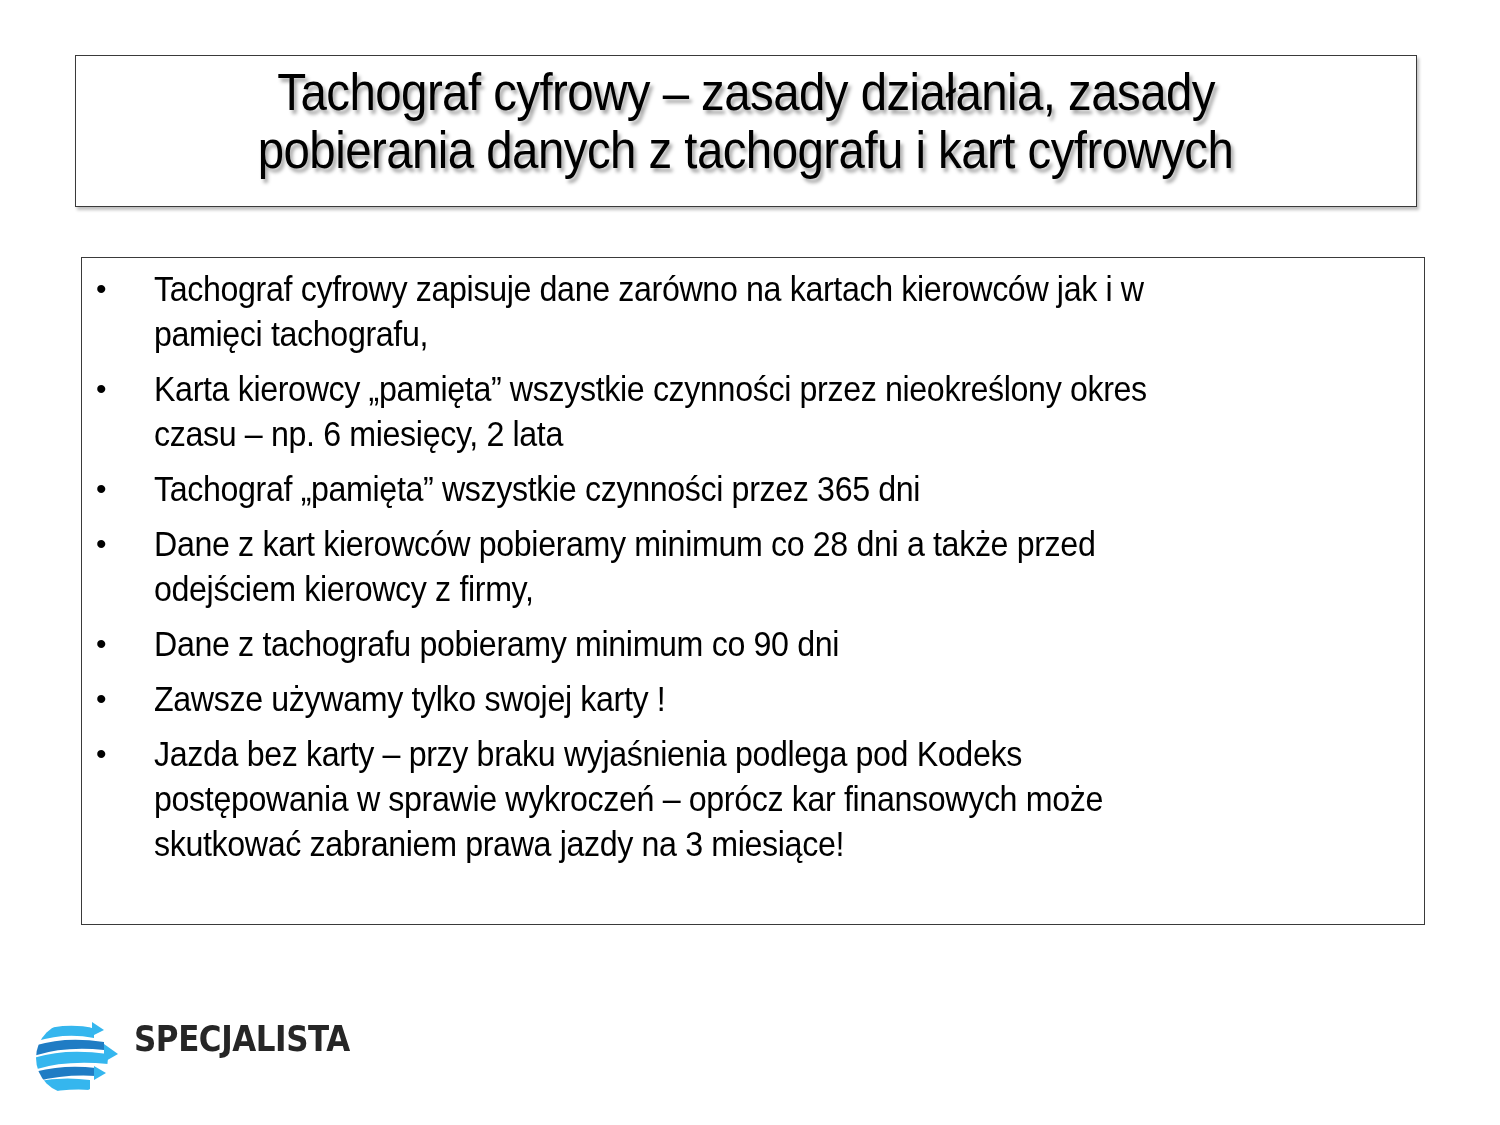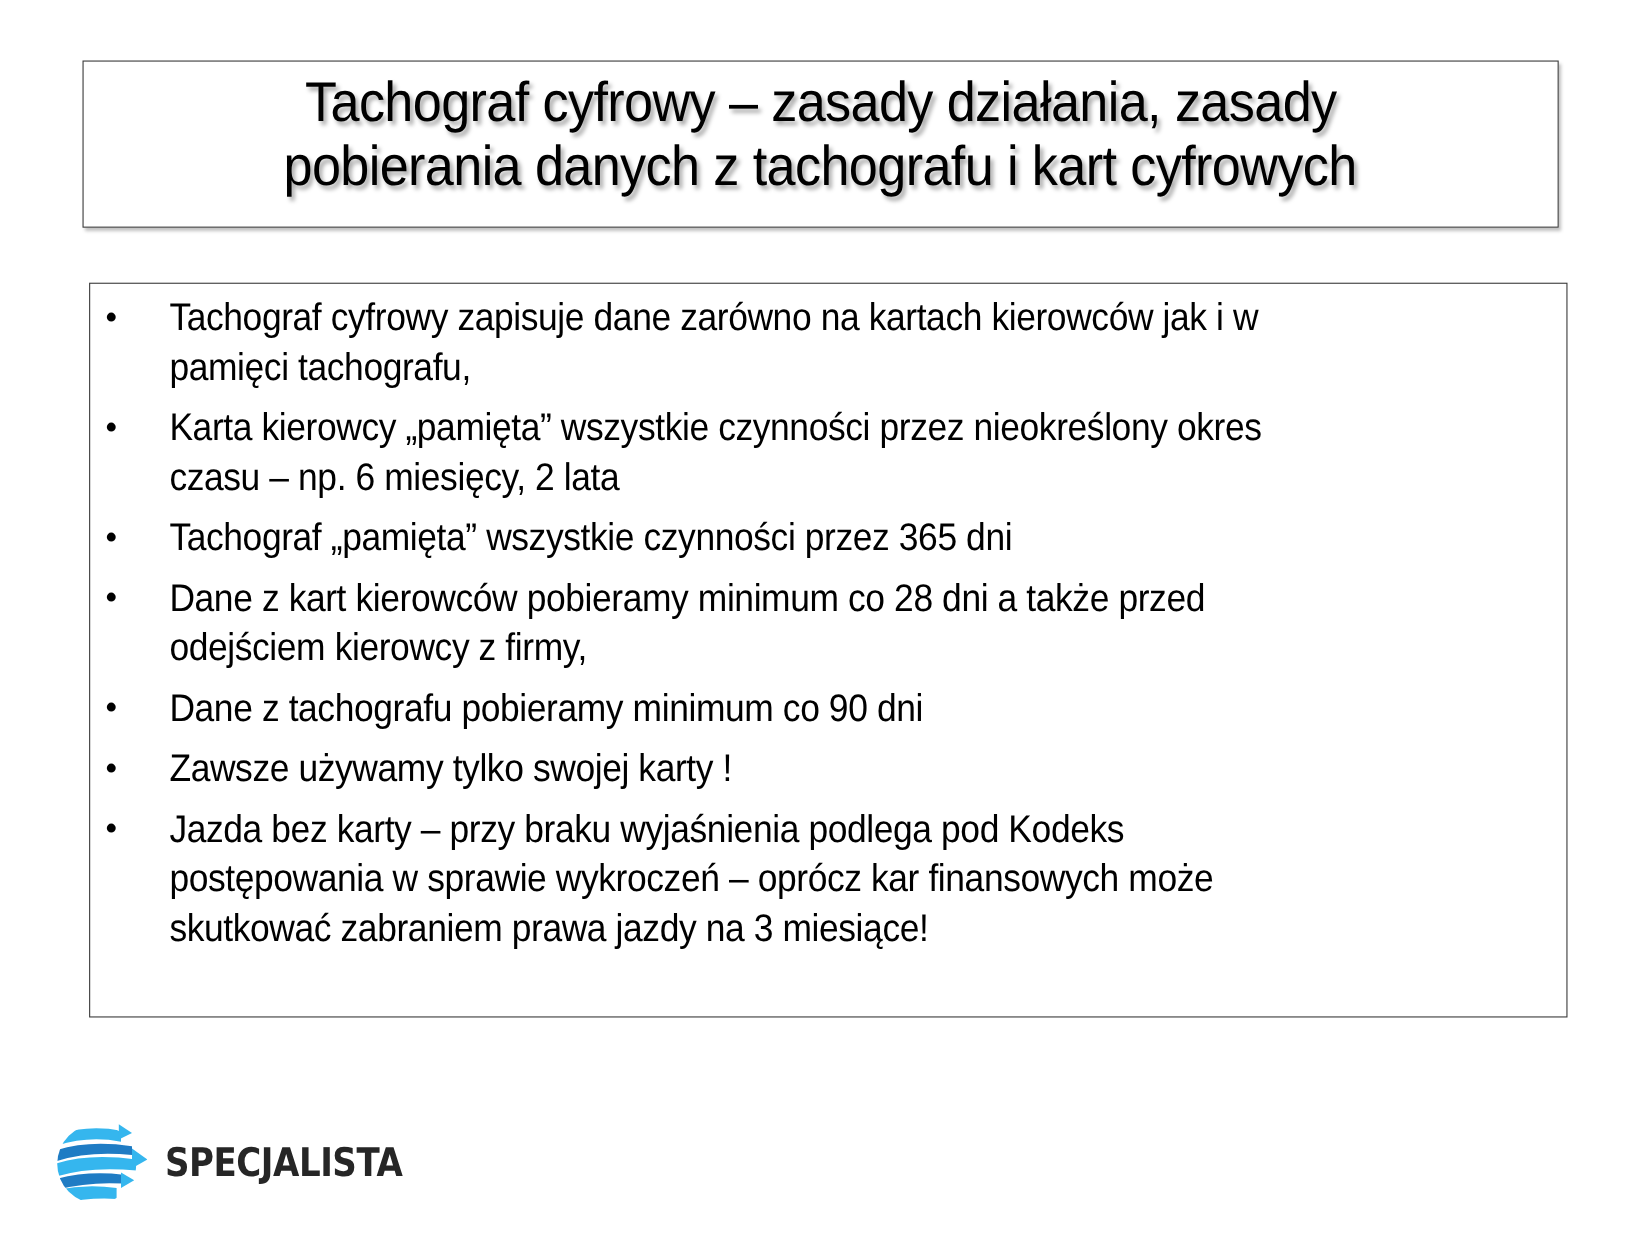--- a/index.html
+++ b/index.html
@@ -75,24 +75,23 @@
     }
     .bullet-text {
       display: block;
       white-space: pre-line;
       transform-origin: left top;
       transform: scaleX(0.92);
       width: 1300px;
     }
     .logo {
       position: absolute;
-      left: 50px;
+      left: 34px;
       top: 1018px;
       display: flex;
-      align-items: center;
     }
     .logo-globe {
       width: 84px;
       height: 78px;
     }
     .logo-text {
       font-family: "DejaVu Sans", sans-serif;
       font-weight: bold;
       font-size: 36px;
       color: #262626;

